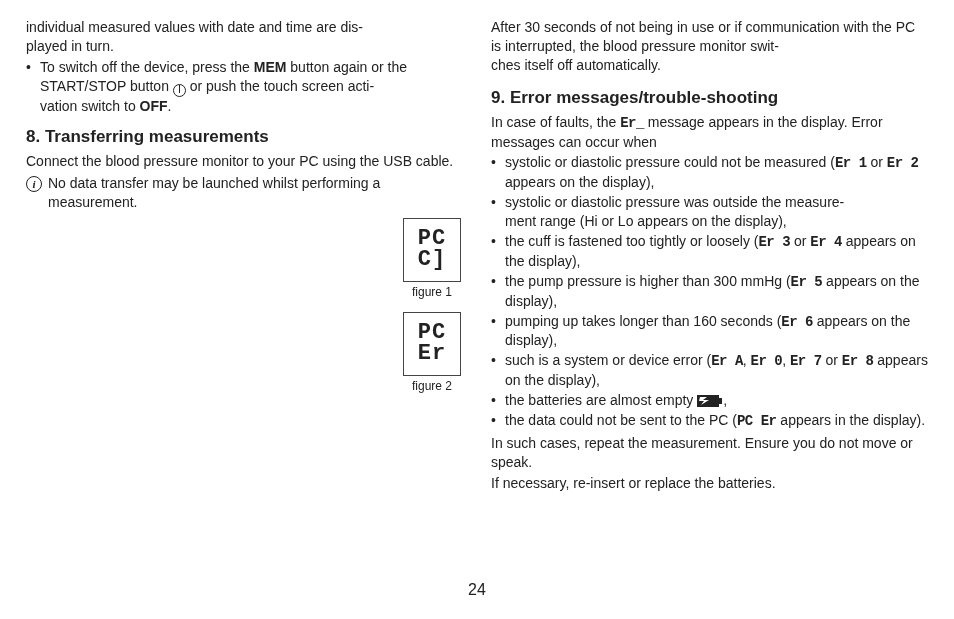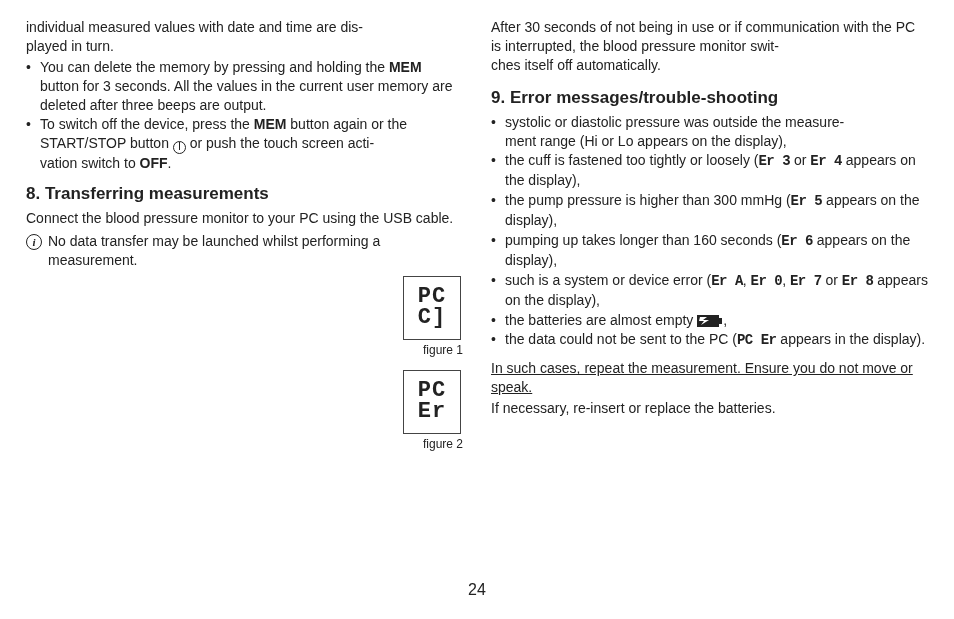--- a/index.html
+++ b/index.html
@@ -19,39 +19,36 @@
   li { position: relative; padding-left: 14px; margin-bottom: 1px; }
   li::before { content: "•"; position: absolute; left: 0; top: 0; }
   .b { font-weight: bold; }
   .seg { font-family: "Courier New", monospace; font-weight: bold; letter-spacing: -0.5px; }
   .info-row { display: flex; align-items: flex-start; gap: 6px; margin: 4px 0 6px 0; }
   .info-icon { flex: 0 0 auto; width: 16px; height: 16px; border: 1.6px solid #222; border-radius: 50%; display: inline-flex; align-items: center; justify-content: center; font-family: Georgia, serif; font-style: italic; font-weight: bold; font-size: 11px; line-height: 1; margin-top: 2px; }
   .onoff-icon { display: inline-flex; width: 13px; height: 13px; border: 1.6px solid #222; border-radius: 50%; align-items: center; justify-content: center; vertical-align: -2px; }
   .onoff-icon::after { content: ""; display: block; width: 1.6px; height: 8px; background: #222; margin-top: -3px; }
   .fig-wrap { float: right; width: 62px; margin: 0 0 6px 8px; text-align: center; }
   .fig-box { border: 1px solid #444; width: 58px; height: 64px; display: flex; flex-direction: column; align-items: center; justify-content: center; font-family: "Courier New", monospace; font-weight: bold; font-size: 22px; line-height: 0.95; letter-spacing: 1px; margin: 0 auto 2px auto; background:#fff; }
-  .fig-cap { font-size: 12px; text-align: right; }
+  .fig-cap { font-size: 12px; }
   .batt-icon { display:inline-block; vertical-align:-3px; }
   .pagenum { position:absolute; bottom:4px; left:0; right:0; text-align:center; font-size:16px; }
   .col-right-stretch { display:flex; flex-direction:column; }
 </style>
 </head>
 <body>
 
 <div class="page">
 
   <div class="col">
     <p>
       <span>individual measured values with date and time are dis-</span><br>
       <span>played in turn.</span>
     </p>
     <ul>
-      <li>
-        <span>You can delete the memory by pressing and holding the </span><span class="b">MEM</span><span> button for 3 seconds. All the values in the current user memory are deleted after three beeps are output.</span>
-      </li>
       <li>
         <span>To switch off the device, press the </span><span class="b">MEM</span><span> button again or the START/STOP button </span>
         <span class="onoff-icon"></span><span> or push the touch screen acti-</span><br>
         <span>vation switch to </span><span class="b">OFF</span><span>.</span>
       </li>
     </ul>
 
     <div class="h">8. Transferring measurements</div>
     <p>Connect the blood pressure monitor to your PC using the USB cable.</p>
 
@@ -81,21 +78,27 @@
     </div>
   </div>
 
   <div class="col col-right-stretch">
     <p>
       <span>After 30 seconds of not being in use or if communication with the PC is interrupted, the blood pressure monitor swit-</span><br>
       <span>ches itself off automatically.</span>
     </p>
 
     <div class="h">9. Error messages/trouble-shooting</div>
+    <p>
+      <span>In case of faults, the </span><span class="seg">Er_</span><span> message appears in the display. Error messages can occur when</span>
+    </p>
     <ul>
+      <li>
+        <span>systolic or diastolic pressure could not be measured (</span><span class="seg">Er 1</span><span> or </span><span class="seg">Er 2</span><span> appears on the display),</span>
+      </li>
       <li>
         <span>systolic or diastolic pressure was outside the measure-</span><br>
         <span>ment range (</span><span>Hi</span><span> or </span><span>Lo</span><span> appears on the display),</span>
       </li>
       <li>
         <span>the cuff is fastened too tightly or loosely (</span><span class="seg">Er 3</span><span> or </span><span class="seg">Er 4</span><span> appears on the display),</span>
       </li>
       <li>
         <span>the pump pressure is higher than 300 mmHg (</span><span class="seg">Er 5</span><span> appears on the display),</span>
       </li>
@@ -110,18 +113,18 @@
         <svg class="batt-icon" width="26" height="14" viewBox="0 0 26 14">
           <rect x="0" y="1" width="22" height="12" fill="#222"></rect>
           <rect x="22" y="4" width="3" height="6" fill="#222"></rect>
           <polygon points="3,3 10,3 6,6 12,6 4,11 7,7 2,7" fill="#fff"></polygon>
         </svg><span>,</span>
       </li>
       <li>
         <span>the data could not be sent to the PC (</span><span class="seg">PC Er</span><span> appears in the display).</span>
       </li>
     </ul>
-    <p style="margin-top:6px;text-decoration:underline;">In such cases, repeat the measurement. Ensure you do not move or speak.</p>
+    <p style="margin-top:0;">In such cases, repeat the measurement. Ensure you do not move or speak.</p>
     <p>If necessary, re-insert or replace the batteries.</p>
   </div>
 
   <div class="pagenum">24</div>
 </div>
 
 </body></html>

